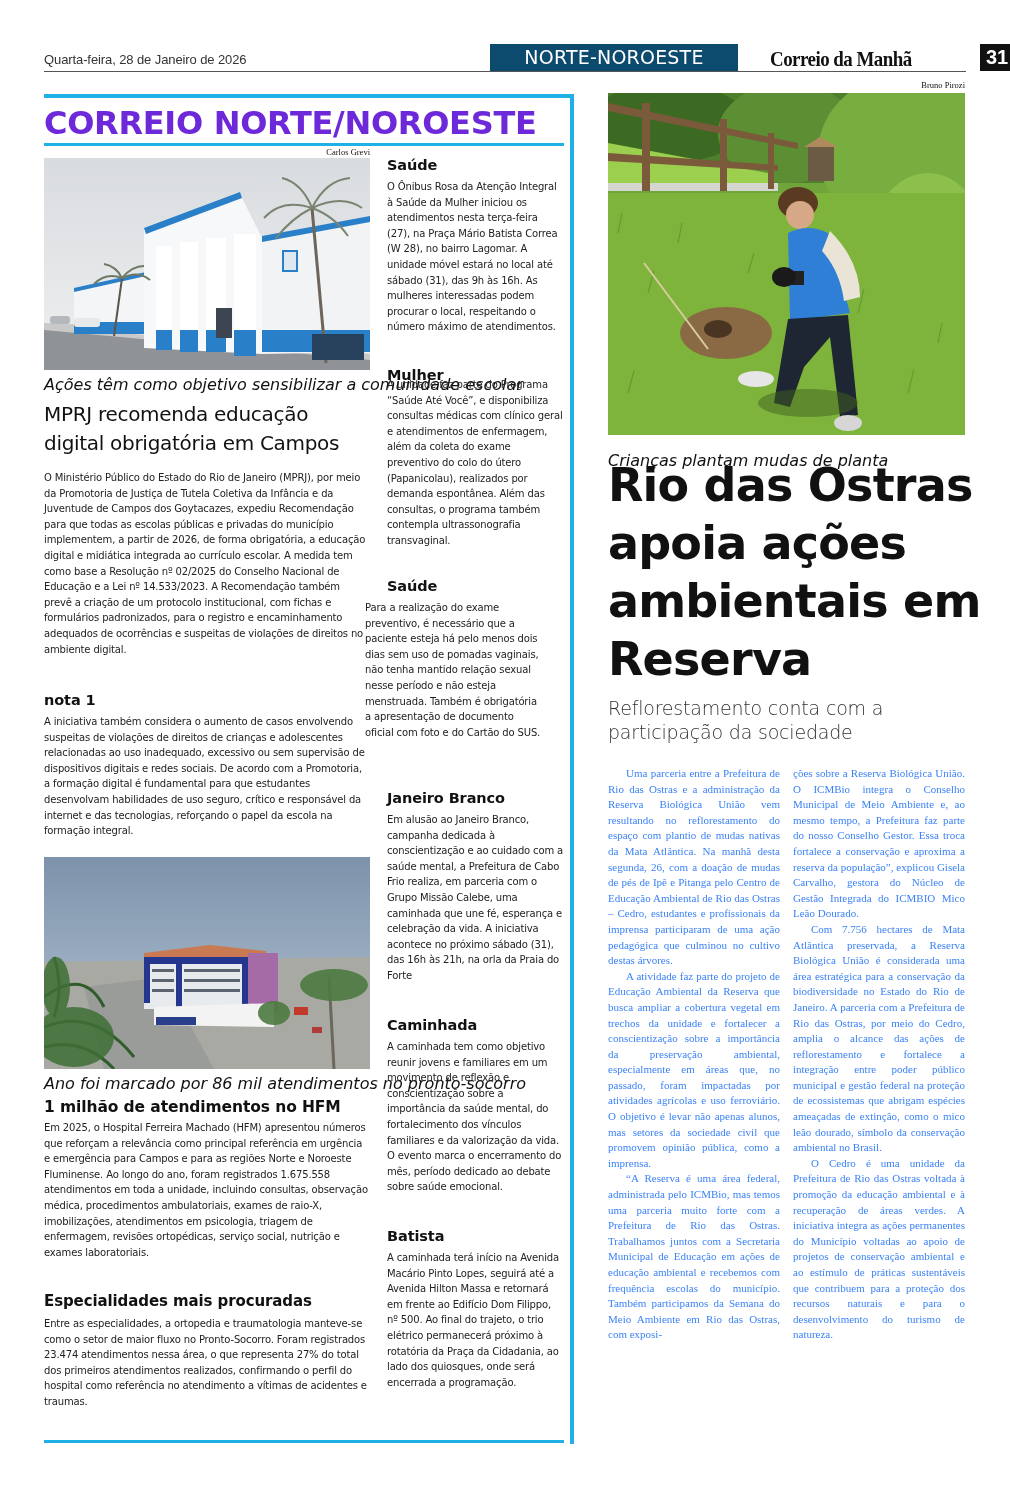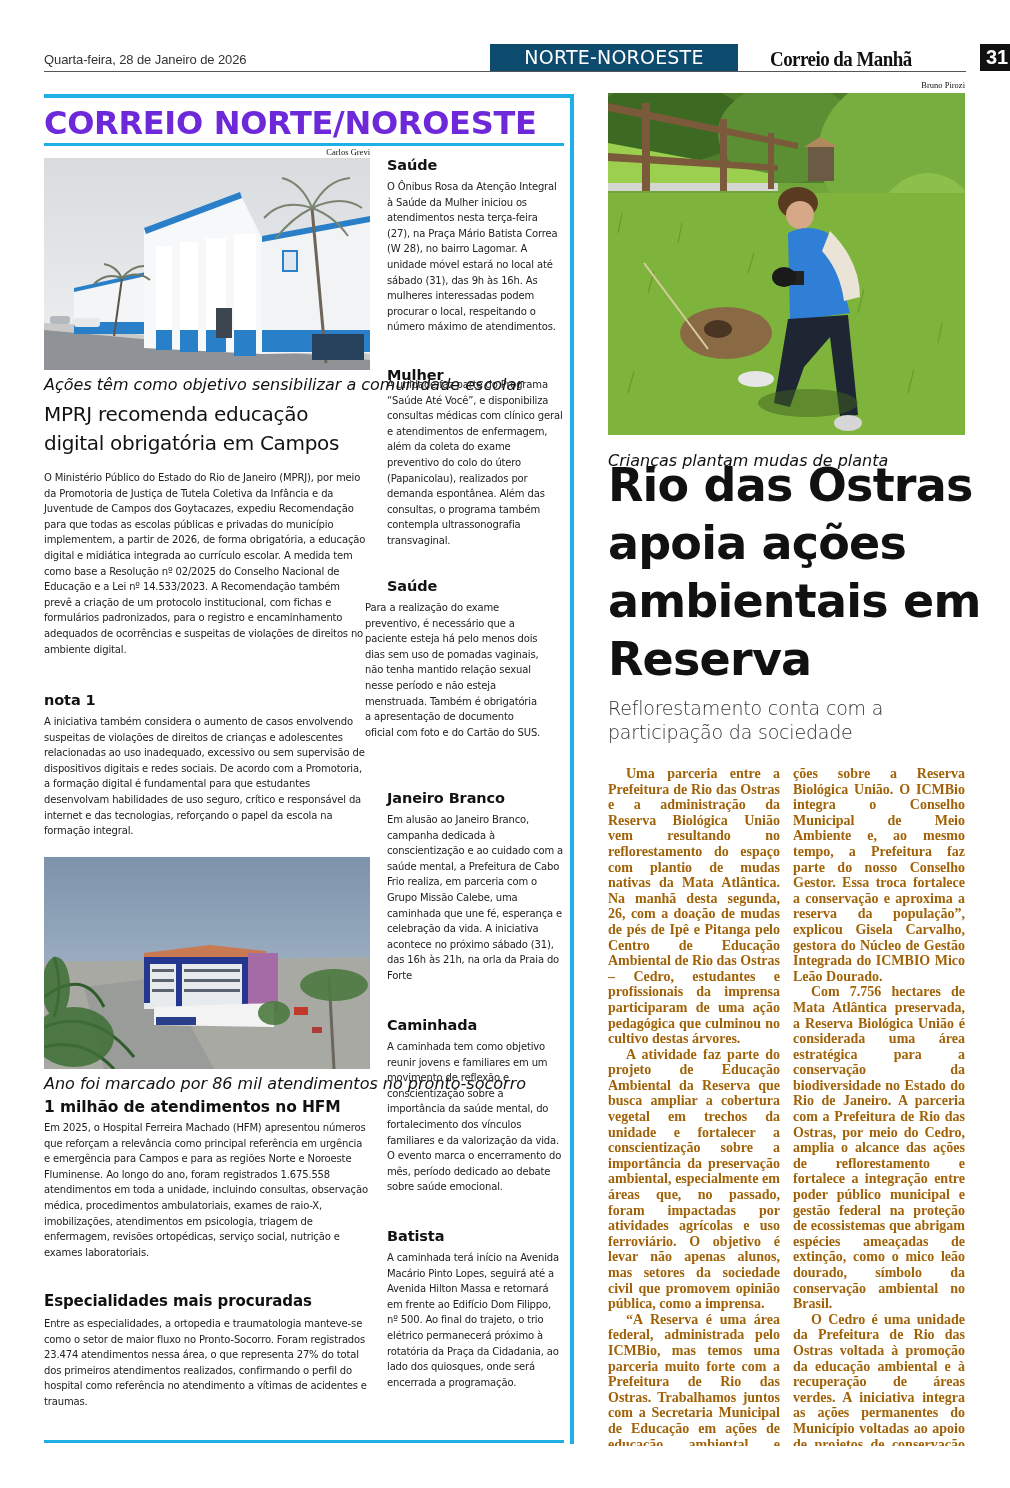--- a/index.html
+++ b/index.html
@@ -29,21 +29,21 @@
   .headline-l { position: absolute; left: 44px; top: 400px; width: 330px; font-family: "DejaVu Sans", sans-serif; font-size: 20px; line-height: 29px; color: #111; letter-spacing: -0.3px; }
 
   .body-sans { position: absolute; font-family: "DejaVu Sans", sans-serif; font-size: 10px; line-height: 15.6px; color: #222; text-align: left; letter-spacing: -0.15px; }
   .subhead { position: absolute; font-family: "DejaVu Sans", sans-serif; font-weight: 600; font-size: 14.5px; color: #111; letter-spacing: -0.1px; }
   .subhead.bold { font-weight: bold; }
 
   
   .big-headline { position: absolute; left: 608px; top: 456px; width: 380px; font-family: "DejaVu Sans", sans-serif; font-weight: 600; font-size: 46px; line-height: 58px; color: #111; letter-spacing: -0.8px; }
   .deck { position: absolute; left: 608px; top: 696px; width: 370px; font-family: "DejaVu Sans", sans-serif; font-weight: 300; font-size: 19px; line-height: 24px; color: #333; letter-spacing: -0.2px; }
 
-  .body-serif { position: absolute; font-family: "Liberation Serif", serif; font-size: 14px; line-height: 15.6px; color: #a16207; text-align: justify; hyphens: manual; font-weight: bold; }
+  .body-serif { position: absolute; font-family: "Liberation Serif", serif; font-size: 11px; line-height: 15.6px; color: #3b82f6; text-align: justify; hyphens: manual; }
   .body-serif p { text-indent: 18px; }
 
   
   svg { display: block; }
 </style>
 </head>
 <body>
 
 <div class="hdr-date">Quarta-feira, 28 de Janeiro de 2026</div>
 <div class="hdr-section">NORTE-NOROESTE</div>

